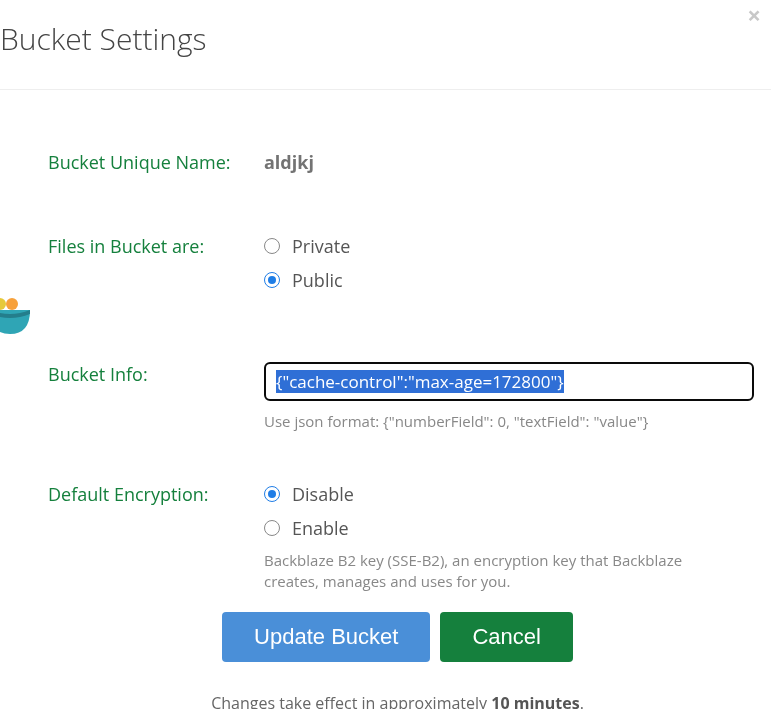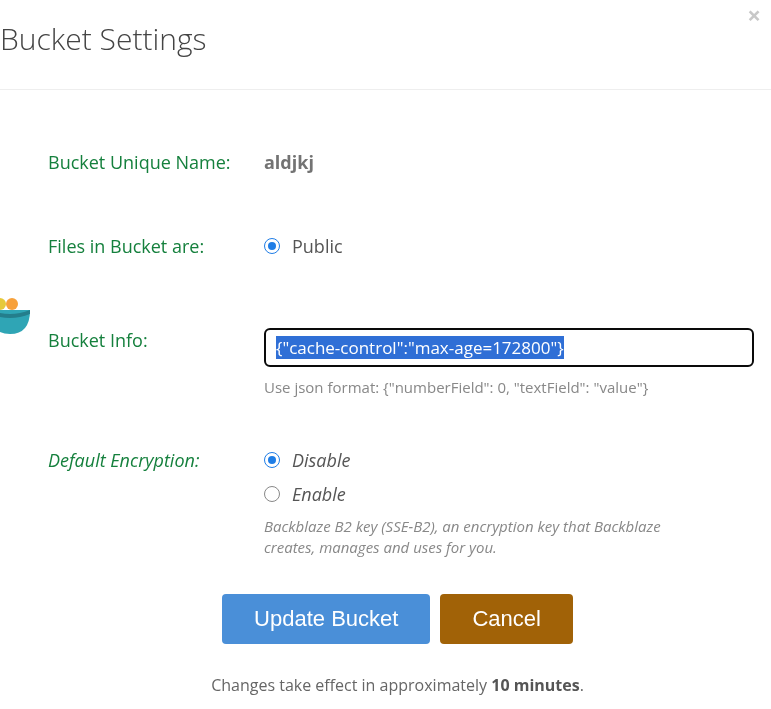--- a/index.html
+++ b/index.html
@@ -84,21 +84,21 @@
     }
     .radio.selected::after {
       content: "";
       width: 8px;
       height: 8px;
       background: #1f7de6;
       border-radius: 50%;
       display: block;
     }
     .info-row { margin-bottom: 50px; }
-    .encryption-row { margin-bottom: 36px; font-style: italic; }
+    .encryption-row { margin-bottom: 20px; }
     .info-input-wrap {
       border: 2.5px solid #0a0a0a;
       border-radius: 6px;
       padding: 6px 10px;
       width: 490px;
       background: #fff;
     }
     .info-input-value {
       display: inline;
       background: #2f6fd6;
@@ -127,21 +127,21 @@
       padding: 12px 32px;
       border-radius: 4px;
       border: none;
       cursor: pointer;
       color: #fff;
     }
     .btn-primary {
       background: #4a8fd8;
     }
     .btn-secondary {
-      background: #a16207;
+      background: #15803d;
     }
     .note {
       font-size: 16px;
       color: #666;
     }
     .note b { color: #555; font-weight: 700; }
     .bowl-icon {
       position: absolute;
       left: -10px;
       top: 296px;
@@ -172,20 +172,24 @@
       <div class="label-col">Bucket Unique Name:</div>
       <div class="value-col">
         <span class="bold-value">aldjkj</span>
       </div>
     </div>
 
     <div class="row">
       <div class="label-col">Files in Bucket are:</div>
       <div class="value-col">
         <div class="radio-option">
+          <span class="radio"></span>
+          <span>Private</span>
+        </div>
+        <div class="radio-option">
           <span class="radio selected"></span>
           <span>Public</span>
         </div>
       </div>
     </div>
 
     <div class="row info-row">
       <div class="label-col">Bucket Info:</div>
       <div class="value-col">
         <div class="info-input-wrap">

